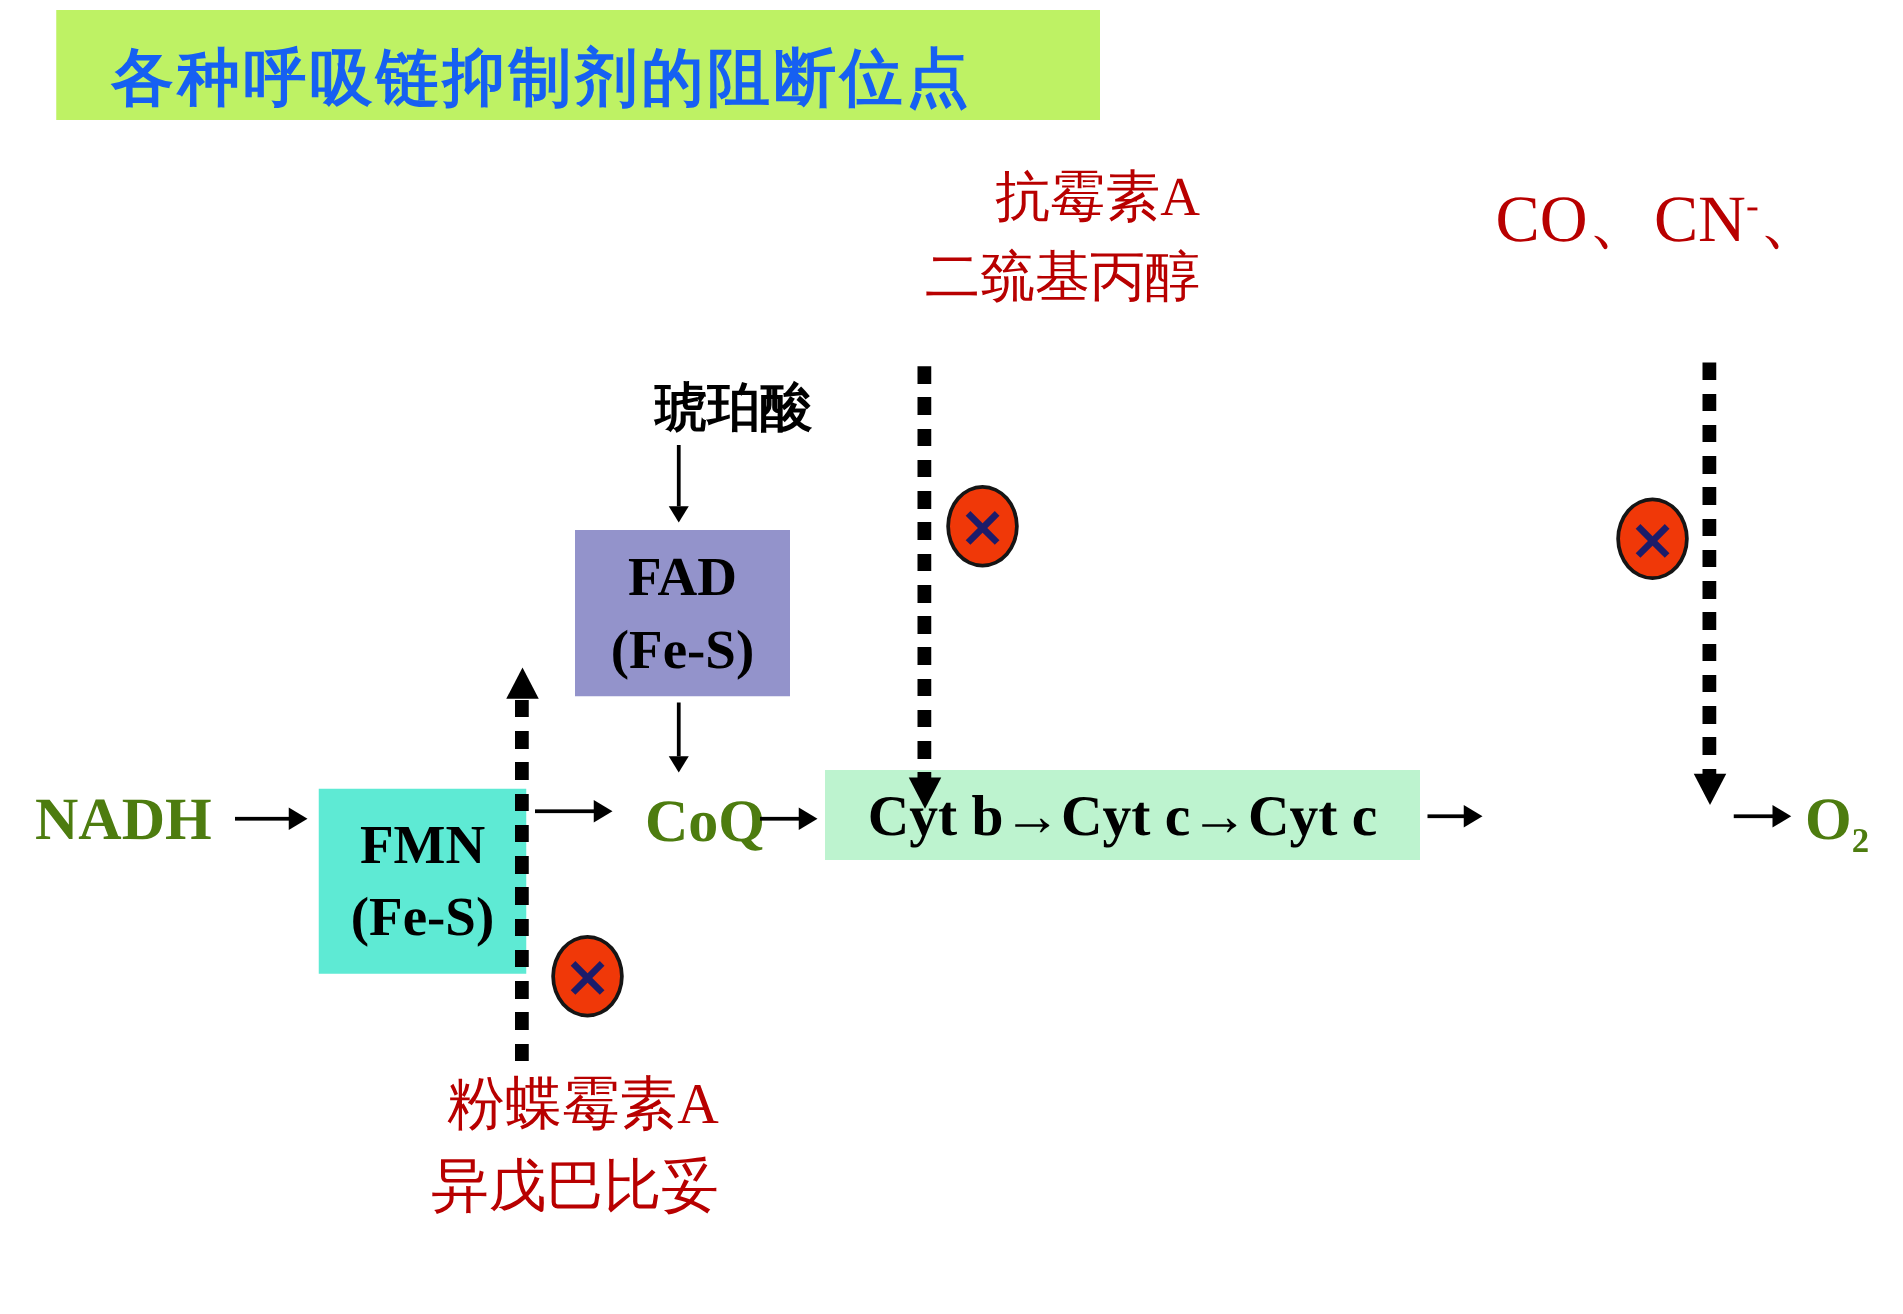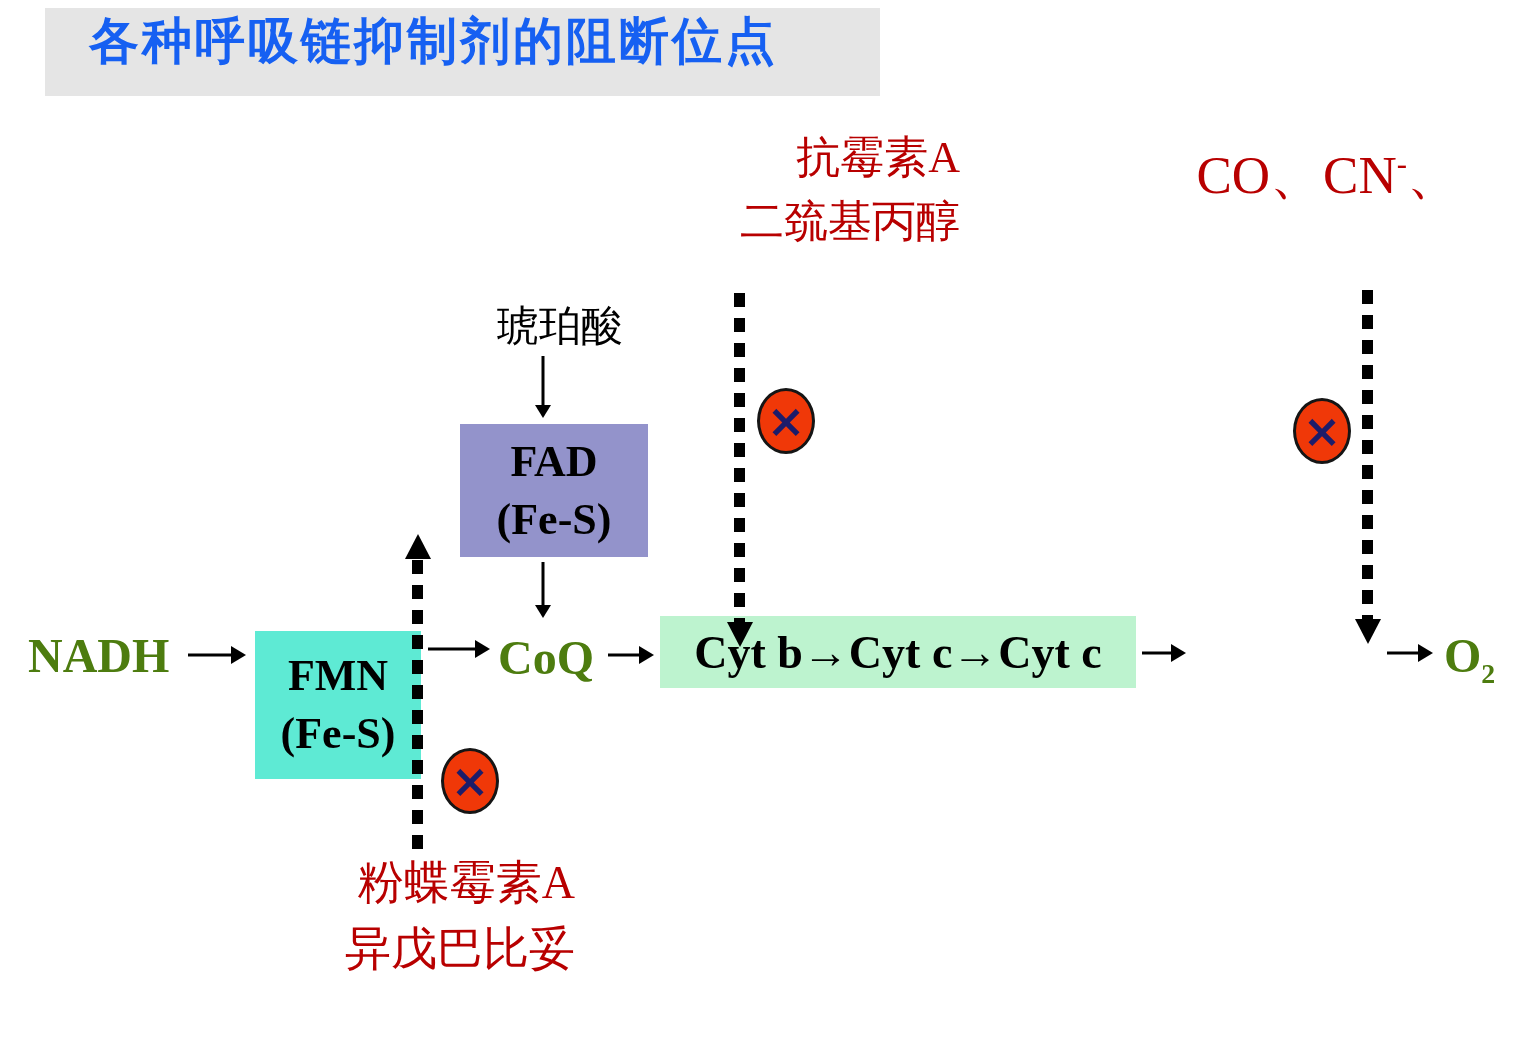--- a/index.html
+++ b/index.html
@@ -3,47 +3,47 @@
 <meta charset="utf-8">
 <style>
   html,body{margin:0;padding:0;background:#fff;}
   .canvas{
     position:relative;width:1522px;height:1051px;background:#ffffff;
     font-family:"Liberation Serif","DejaVu Serif",serif;color:#000;overflow:hidden;
   }
   
   .title-box{
     position:absolute;left:45px;top:8px;width:835px;height:88px;
-    background:#e5e5e5;display:flex;align-items:flex-start;box-sizing:border-box;padding-left:44px;
+    background:#bef264;display:flex;align-items:flex-end;box-sizing:border-box;padding-left:44px;
   }
   .title-box .title-text{color:#1660f2;font-weight:bold;font-size:50px;letter-spacing:3px;}
 
   
   .inh{position:absolute;color:#b80000;font-weight:normal;text-align:right;}
   .inh-antimycin{left:610px;top:126px;width:350px;font-size:44px;line-height:64px;}
   .inh-gases{left:1130px;top:132px;width:330px;font-size:53px;line-height:64px;}
   .inh-rotenone{left:265px;top:850px;width:310px;font-size:46px;line-height:66px;}
   sup{font-size:58%;} sub{font-size:58%;}
 
   
-  .succinate{position:absolute;left:470px;top:298px;width:180px;text-align:center;
-    font-size:42px;font-weight:normal;color:#000;}
+  .succinate{position:absolute;left:470px;top:298px;width:180px;text-align:right;
+    font-size:42px;font-weight:bold;color:#000;}
 
   
   .node-box{position:absolute;display:flex;flex-direction:column;align-items:center;
     justify-content:center;font-weight:bold;color:#000;text-align:center;}
-  .fad-box{left:460px;top:424px;width:188px;height:133px;background:#9393cb;font-size:44px;line-height:58px;}
+  .fad-box{left:460px;top:424px;width:172px;height:133px;background:#9393cb;font-size:44px;line-height:58px;}
   .fmn-box{left:255px;top:591px;width:166px;height:148px;background:#5eead4;font-size:44px;line-height:58px;margin-top:40px;}
   .green-box{left:660px;top:616px;width:476px;height:72px;background:#bdf3cf;font-size:46px;flex-direction:row;}
   .yellow-box{left:1190px;top:616px;width:191px;height:72px;background:#ffffb8;font-size:46px;flex-direction:row;}
 
   
   .chain-label{position:absolute;font-size:48px;font-weight:bold;color:#4d7c0f;}
   .lbl-nadh{left:28px;top:628px;}
-  .lbl-coq{left:498px;top:630px;}
+  .lbl-coq{left:516px;top:630px;}
   .lbl-o2{left:1444px;top:628px;}
 
   
   .harrow{position:absolute;height:22px;}
   .harrow .shaft{position:absolute;top:50%;left:0;width:calc(100% - 14px);height:3px;background:#000;transform:translateY(-50%);}
   .harrow .head{position:absolute;right:0;top:50%;transform:translateY(-50%);width:0;height:0;
     border-left:15px solid #000;border-top:9px solid transparent;border-bottom:9px solid transparent;}
   .arr-nadh-fmn{left:188px;top:644px;width:58px;}
   .arr-fmn-coq{left:428px;top:638px;width:62px;}
   .arr-coq-cyt{left:608px;top:644px;width:46px;}

